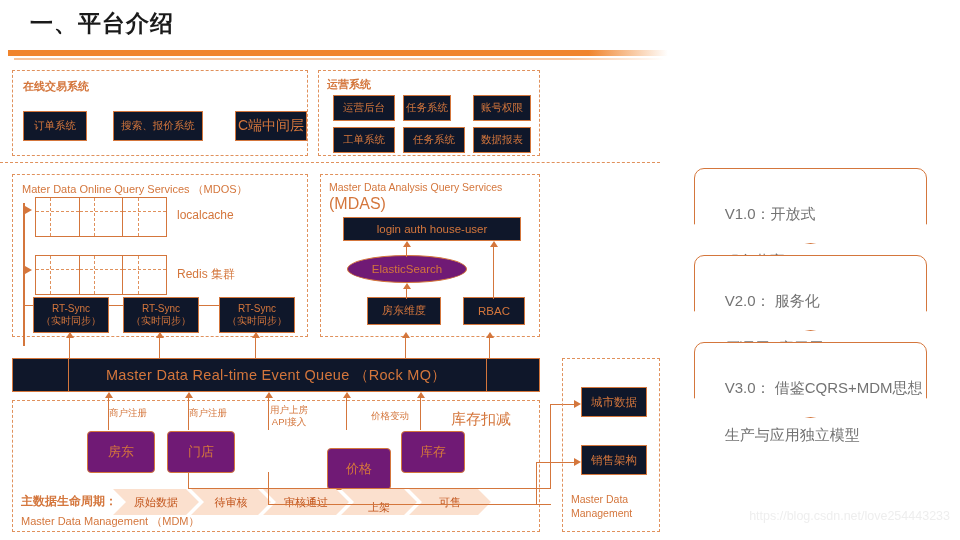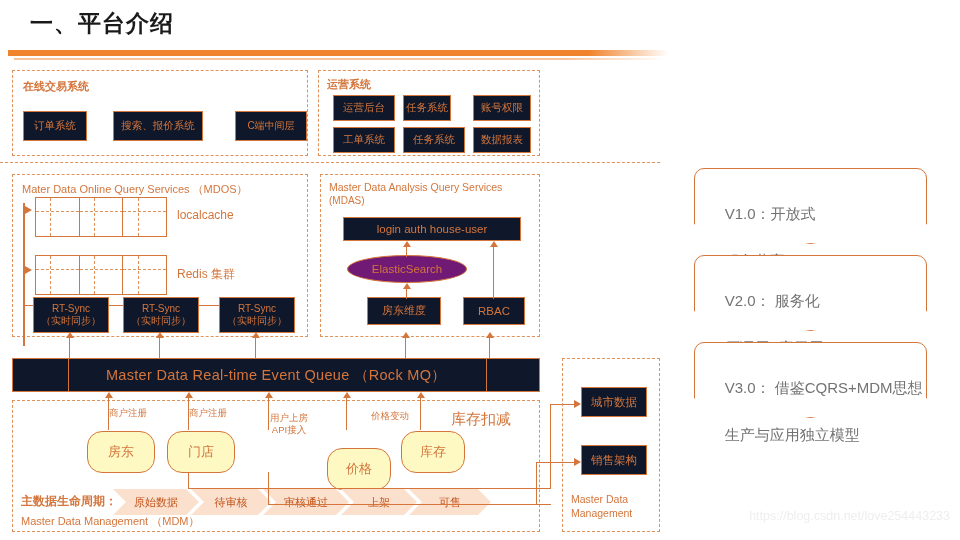--- a/index.html
+++ b/index.html
@@ -14,21 +14,21 @@
   #rule-thick{left:8px;top:50px;width:660px;height:6px;
               background:linear-gradient(to right,#f0842c 0%,#f0842c 88%,#ffffff 100%);}
   #rule-thin{left:14px;top:58px;width:650px;height:2px;
              background:linear-gradient(to right,#f8c49b 0%,#f8c49b 85%,#ffffff 100%);}
 
   
   .dashzone{border:1.4px dashed #e0915c;}
   .solidbox{border:1.3px solid #d4763c;background:#0f172a;
             display:flex;align-items:center;justify-content:center;
             text-align:center;line-height:1.25;}
-  .rbox{border:1.3px solid #d4763c;background:#fef9c3;border-radius:15px;
+  .rbox{border:1.3px solid #d4763c;background:#701a75;border-radius:4px;
         display:flex;align-items:center;justify-content:center;text-align:center;}
   .lbl{white-space:pre;}
   .zone-title{position:absolute;font-size:11px;color:#d4763c;white-space:pre;}
 
   
   .ln{position:absolute;background:#d4763c;}
   .vln{width:1.3px;}
   .hln{height:1.3px;}
   .arrow-up{position:absolute;width:0;height:0;
             border-left:4px solid transparent;border-right:4px solid transparent;
@@ -76,21 +76,21 @@
 <div class="abs" id="rule-thin"></div>
 
 <div class="abs dashzone" style="left:12px;top:70px;width:296px;height:86px;">
   <div class="zone-title" style="left:10px;top:8px;font-weight:bold;">在线交易系统</div>
   <div class="abs solidbox" style="left:10px;top:40px;width:64px;height:30px;font-size:10.5px;">
       <span>订单系统</span>
     </div>
   <div class="abs solidbox" style="left:100px;top:40px;width:90px;height:30px;font-size:10.5px;">
       <span>搜索、报价系统</span>
     </div>
-  <div class="abs solidbox" style="left:222px;top:40px;width:72px;height:30px;font-size:10px;">
+  <div class="abs solidbox" style="left:222px;top:40px;width:72px;height:30px;font-size:14px;">
       <span>C端中间层</span>
     </div>
 </div>
 
 <div class="abs dashzone" style="left:318px;top:70px;width:222px;height:86px;">
   <div class="zone-title" style="left:8px;top:6px;font-weight:bold;">运营系统</div>
   <div class="abs solidbox" style="left:14px;top:24px;width:62px;height:26px;font-size:10.5px;">
       <span>运营后台</span>
     </div>
   <div class="abs solidbox" style="left:84px;top:24px;width:48px;height:26px;font-size:10.5px;">
@@ -154,21 +154,21 @@
 
 <div class="abs ln vln" style="left:69px;top:338px;height:22px;"></div>
 <div class="abs arrow-up" style="left:66px;top:332px;"></div>
 <div class="abs ln vln" style="left:159px;top:338px;height:22px;"></div>
 <div class="abs arrow-up" style="left:156px;top:332px;"></div>
 <div class="abs ln vln" style="left:255px;top:338px;height:22px;"></div>
 <div class="abs arrow-up" style="left:252px;top:332px;"></div>
 
 <div class="abs dashzone" style="left:320px;top:174px;width:220px;height:163px;">
   <div class="zone-title" style="left:8px;top:6px;font-size:10.5px;">Master Data Analysis Query Services</div>
-  <div class="zone-title" style="left:8px;top:20px;font-size:10px;">(MDAS)</div>
+  <div class="zone-title" style="left:8px;top:20px;font-size:16px;">(MDAS)</div>
 
   <div class="abs solidbox" style="left:22px;top:42px;width:178px;height:24px;font-size:11.5px;">
     <span>login auth house-user</span>
   </div>
 
   <div class="abs cyl" style="left:26px;top:80px;width:120px;height:28px;font-size:11.5px;">
     <span>ElasticSearch</span>
   </div>
 
   <div class="abs solidbox" style="left:46px;top:122px;width:74px;height:28px;font-size:11px;">
@@ -194,21 +194,21 @@
 <div class="abs solidbox" style="left:12px;top:358px;width:528px;height:34px;font-size:14.5px;letter-spacing:.3px;">
   <span>Master  Data Real-time Event Queue （Rock MQ）</span>
 </div>
 <div class="abs ln vln" style="left:68px;top:358px;height:34px;"></div>
 <div class="abs ln vln" style="left:486px;top:358px;height:34px;"></div>
 
 <div class="abs dashzone" style="left:12px;top:400px;width:528px;height:132px;">
 
   <div class="abs lbl" style="left:96px;top:6px;font-size:9.5px;line-height:1.25;">商户注册</div>
   <div class="abs lbl" style="left:176px;top:6px;font-size:9.5px;line-height:1.25;">商户注册</div>
-  <div class="abs lbl" style="left:257px;top:3px;font-size:9.5px;line-height:1.3;text-align:center;margin-top:8px;">用户上房
+  <div class="abs lbl" style="left:257px;top:3px;font-size:9.5px;line-height:1.3;text-align:center;">用户上房
 API接入</div>
   <div class="abs lbl" style="left:358px;top:9px;font-size:9.5px;line-height:1.25;">价格变动</div>
   <div class="abs lbl" style="left:438px;top:9px;font-size:15px;line-height:1.25;">库存扣减</div>
 
   <div class="abs rbox" style="left:74px;top:30px;width:68px;height:42px;font-size:13px;">
       <span>房东</span>
     </div>
   <div class="abs rbox" style="left:154px;top:30px;width:68px;height:42px;font-size:13px;">
       <span>门店</span>
     </div>
@@ -222,21 +222,21 @@
   <div class="abs lbl" style="left:8px;top:92px;font-size:12px;font-weight:bold;">主数据生命周期：</div>
   <div class="chev" style="left:100px;top:88px;width:86px;">
       <span>原始数据</span>
     </div>
   <div class="chev" style="left:178px;top:88px;width:80px;">
       <span>待审核</span>
     </div>
   <div class="chev" style="left:250px;top:88px;width:86px;">
       <span>审核通过</span>
     </div>
-  <div class="chev" style="left:328px;top:88px;width:76px;">
+  <div class="chev" style="left:328px;top:88px;width:76px;align-items:flex-end;">
       <span>上架</span>
     </div>
   <div class="chev" style="left:396px;top:88px;width:82px;">
       <span>可售</span>
     </div>
 
   <div class="abs lbl" style="left:8px;top:113px;font-size:11px;">Master Data Management （MDM）</div>
 </div>
 
 <div class="abs ln vln" style="left:108px;top:398px;height:32px;"></div>

